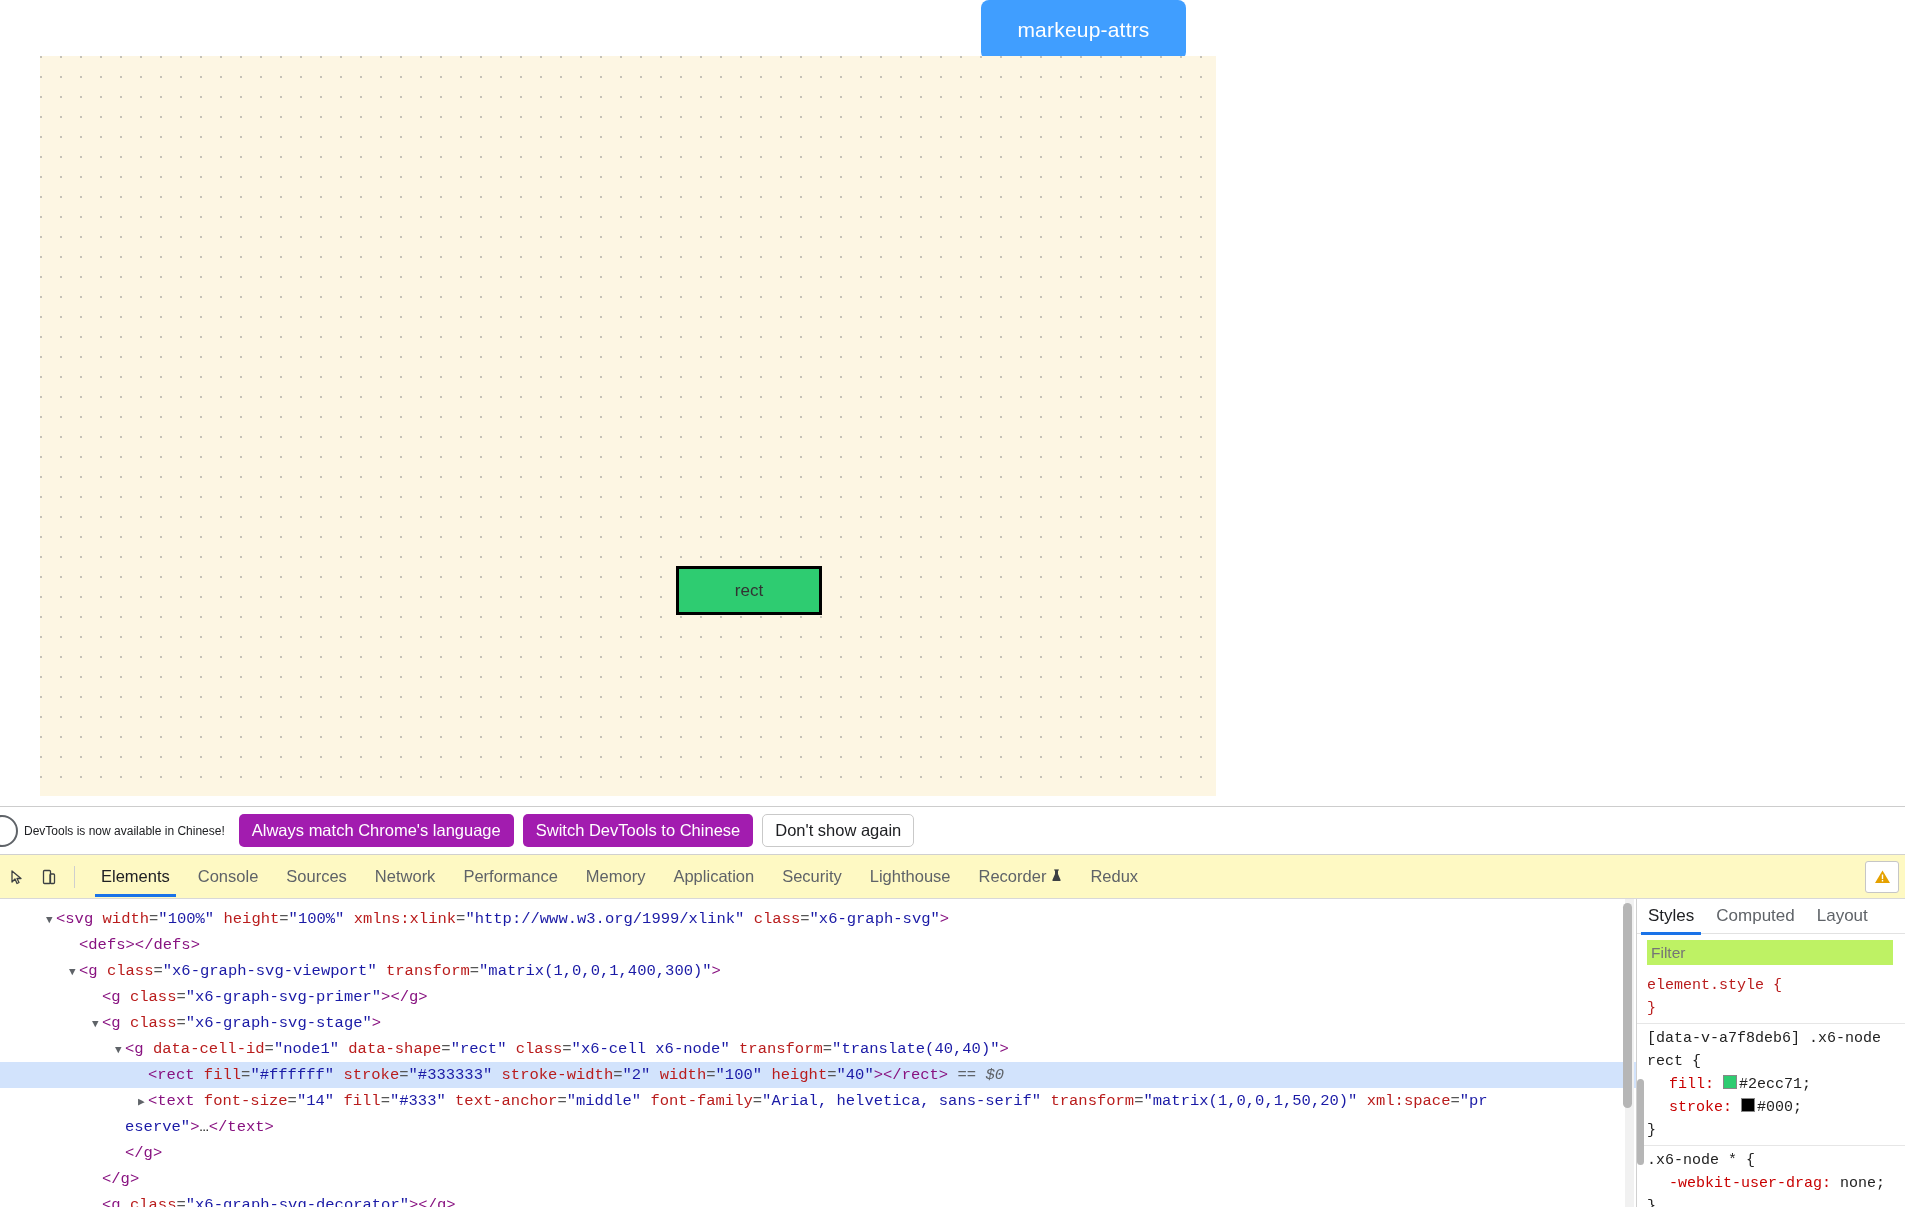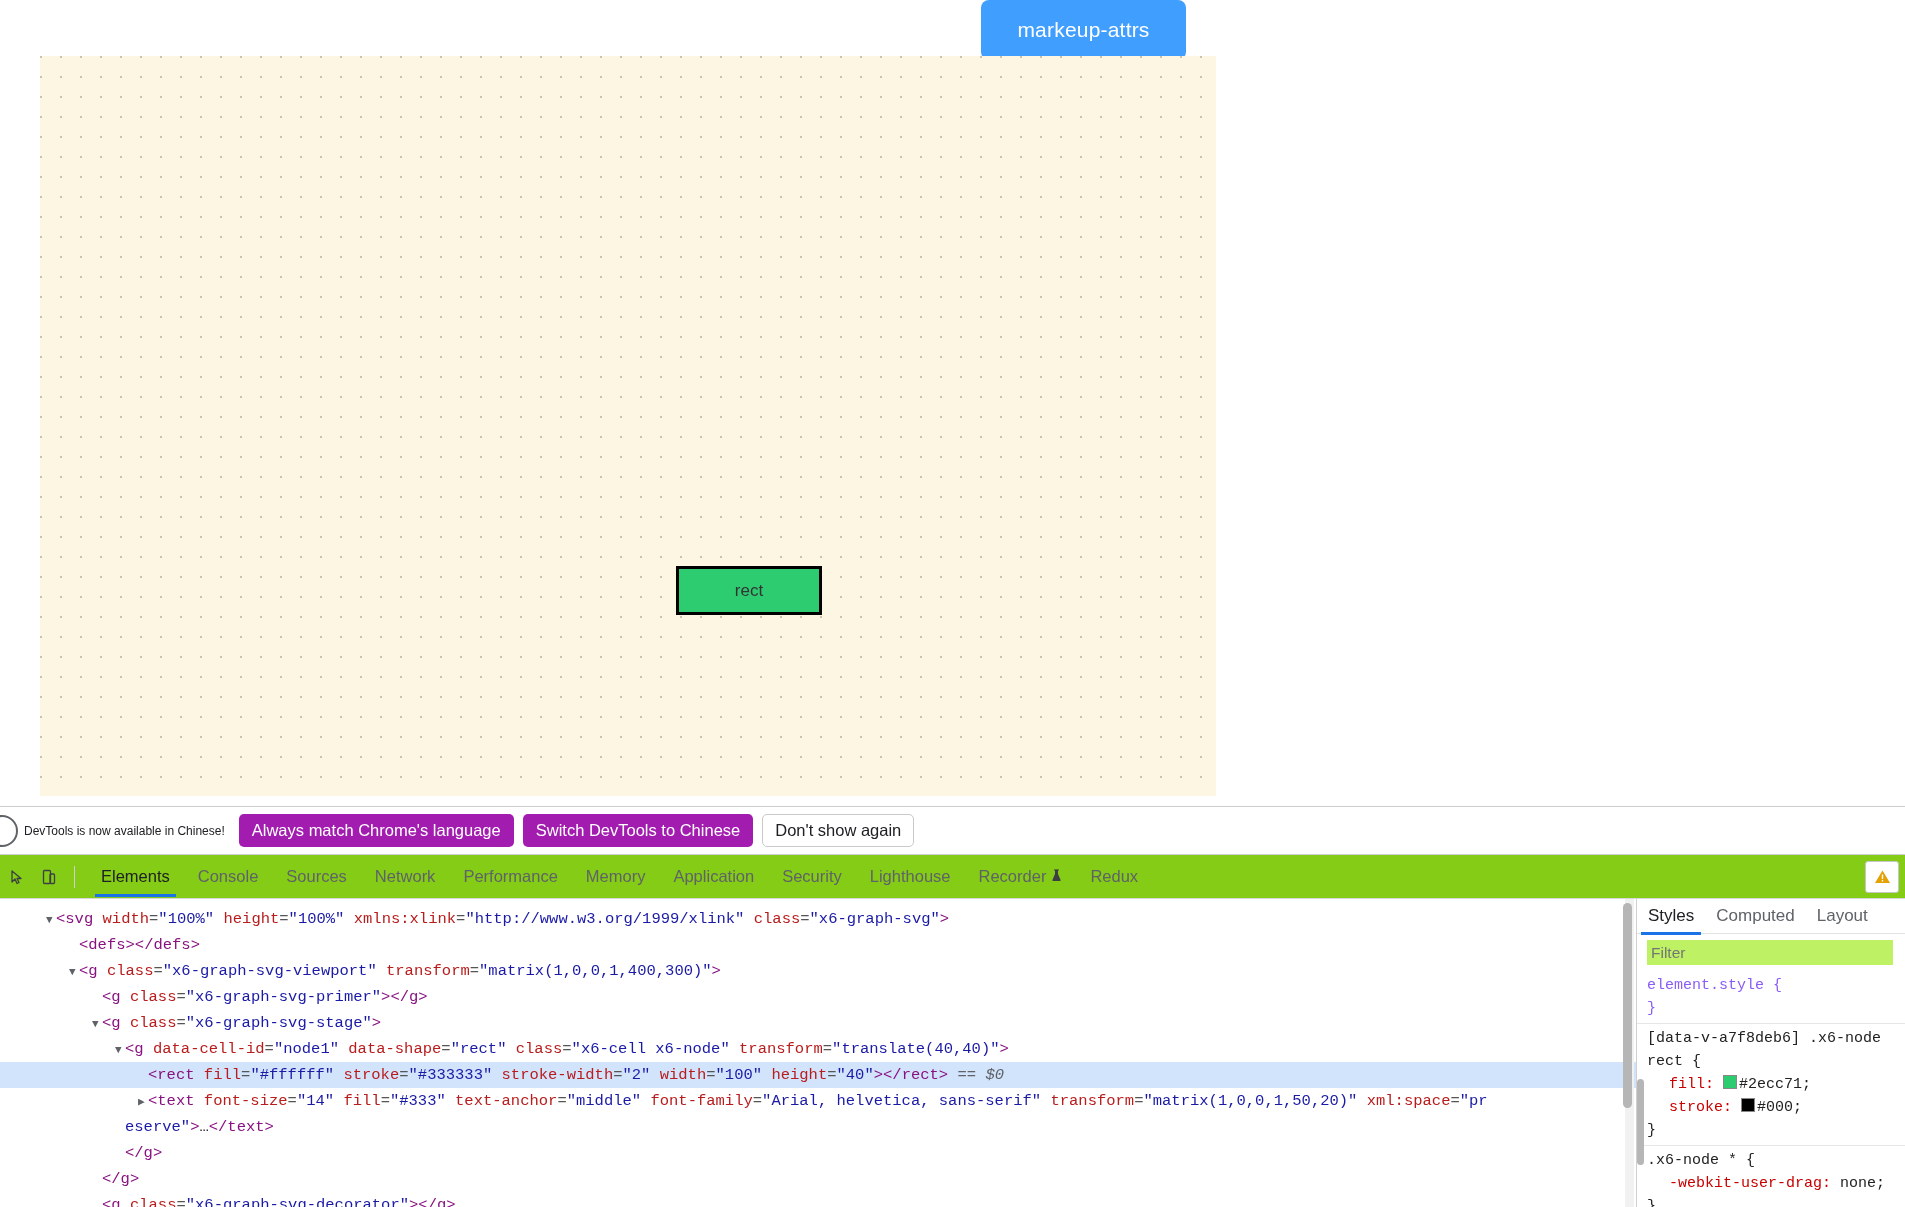--- a/index.html
+++ b/index.html
@@ -142,21 +142,21 @@
   .infobar-btn.secondary {
     background: #ffffff;
     color: #202124;
     border: 1px solid #c9c9c9;
   }
 
   
   #tabstrip {
     position: relative;
     height: 44px;
-    background: #84cc16;
+    background: #fef9c3;
     border-bottom: 1px solid #d8d8d8;
     display: flex;
     align-items: center;
     box-sizing: border-box;
   }
   .tool-icon-btn {
     width: 30px;
     height: 30px;
     margin-left: 2px;
     display: flex;
@@ -318,21 +318,21 @@
     font-size: 15px;
     line-height: 23px;
     color: #222;
     margin-top: 6px;
   }
   .rule-block {
     border-bottom: 1px solid #e6e6e6;
     padding: 3px 0 3px 10px;
   }
   .sel     { color: #222; }
-  .sel-gray{ color: #8b5cf6; }
+  .sel-gray{ color: #b91c1c; }
   .prop    { color: #c80000; padding-left: 22px; }
   .pval    { color: #222; }
   .swatch {
     display: inline-block;
     width: 12px;
     height: 12px;
     border: 1px solid #888;
     vertical-align: -1px;
     margin-right: 2px;
   }

